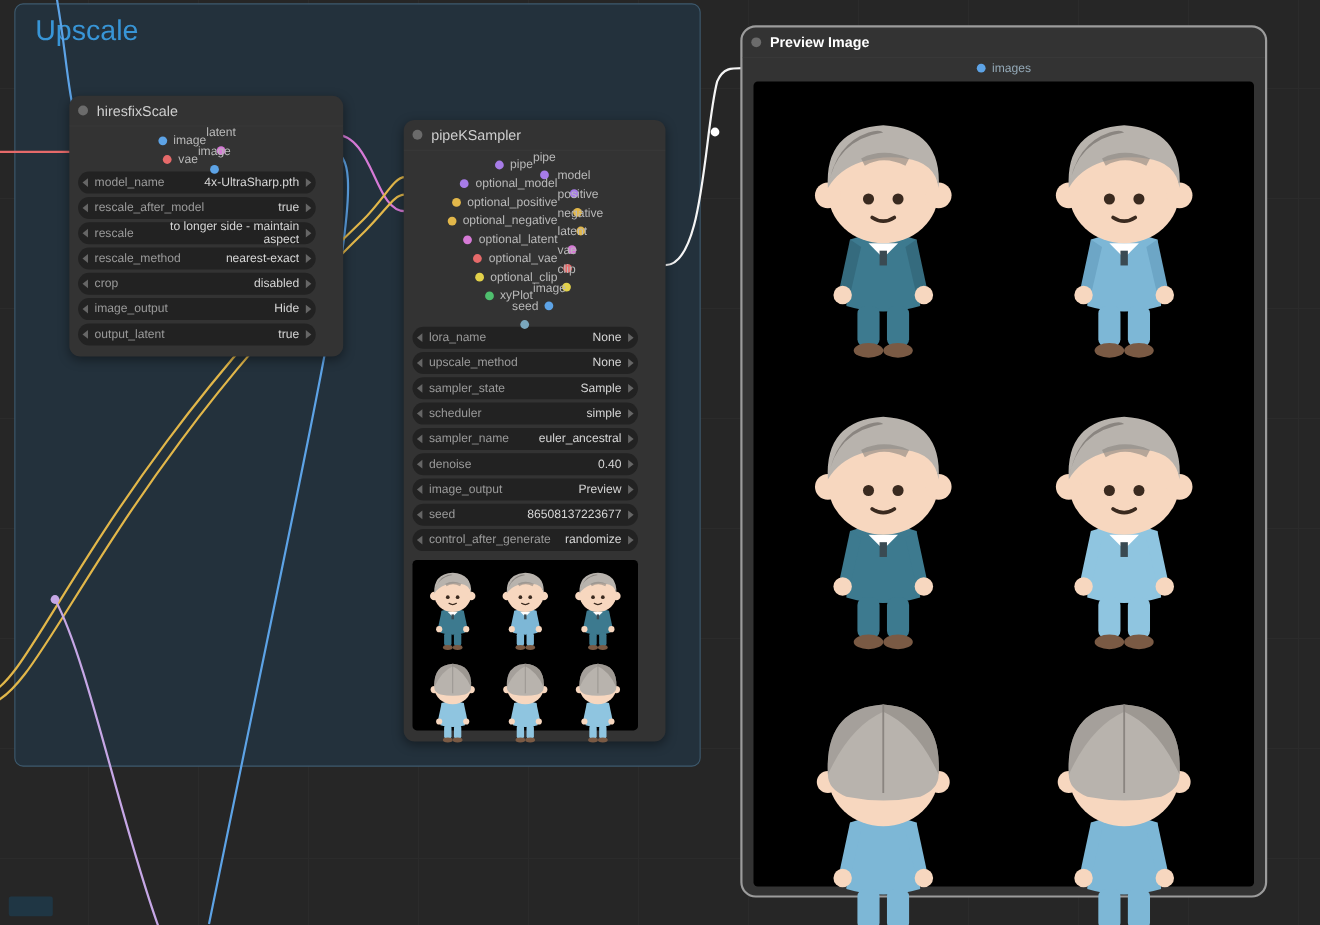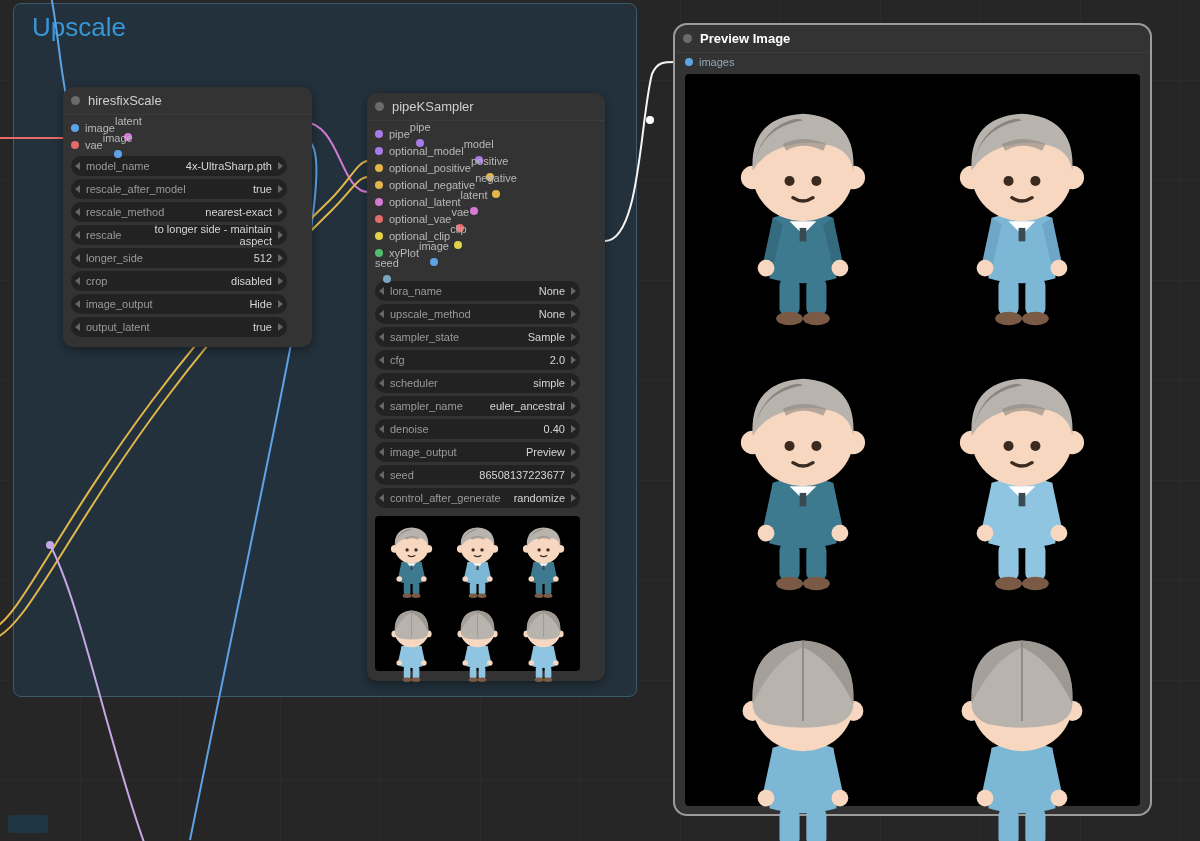--- a/index.html
+++ b/index.html
@@ -45,21 +45,21 @@
   padding: 6px 10px 6px 8px;
   border-bottom: 1px solid #3c3c3c;
   border-radius: 10px 10px 0 0;
   color: #cfcfcf;
   font-size: 13px;
 }
 .node-header .hdot { width: 9px; height: 9px; border-radius: 50%; background: #6b6b6b; flex: none; }
 .node-body { padding: 4px 25px 10px 8px; }
 
 
-.io-row { display: flex; justify-content: flex-start; align-items: center; height: 17px; font-size: 11px;}
+.io-row { display: flex; justify-content: center; align-items: center; height: 17px; font-size: 11px;}
 .io-left { display:flex; align-items:center; gap:6px; }
 .io-right { display:flex; align-items:center; gap:6px;flex-direction:column; }
 .port { width: 8px; height: 8px; border-radius: 50%; flex:none; }
 
 
 .widget {
   display:flex; align-items:center; 
   background: #222222;
   border-radius: 10px;
   height: 20px;
@@ -182,58 +182,52 @@
         <span class="tri right"></span>
       </div>
     <div class="widget">
         <span class="tri left"></span>
         <span class="wlabel">rescale_after_model</span>
         <span class="wval">true</span>
         <span class="tri right"></span>
       </div>
     <div class="widget">
         <span class="tri left"></span>
+        <span class="wlabel">rescale</span>
+        <span class="wval">to longer side - maintain aspect</span>
+        <span class="tri right"></span>
+      </div>
+    <div class="widget">
+        <span class="tri left"></span>
         <span class="wlabel">rescale_method</span>
         <span class="wval">nearest-exact</span>
         <span class="tri right"></span>
       </div>
     <div class="widget">
         <span class="tri left"></span>
-        <span class="wlabel">rescale</span>
-        <span class="wval">to longer side - maintain aspect</span>
-        <span class="tri right"></span>
-      </div>
-    <div class="widget">
-        <span class="tri left"></span>
-        <span class="wlabel">longer_side</span>
-        <span class="wval">512</span>
-        <span class="tri right"></span>
-      </div>
-    <div class="widget">
-        <span class="tri left"></span>
         <span class="wlabel">crop</span>
         <span class="wval">disabled</span>
         <span class="tri right"></span>
       </div>
     <div class="widget">
         <span class="tri left"></span>
         <span class="wlabel">image_output</span>
         <span class="wval">Hide</span>
         <span class="tri right"></span>
       </div>
     <div class="widget">
         <span class="tri left"></span>
         <span class="wlabel">output_latent</span>
         <span class="wval">true</span>
         <span class="tri right"></span>
       </div>
   </div>
 </div>
 
-<div class="node" style="left:367px; top:93px; width:238px;">
+<div class="node" style="left:367px; top:109px; width:238px;">
   <div class="node-header">
     <span class="hdot"></span>
     <span>pipeKSampler</span>
   </div>
   <div class="node-body">
     <div class="io-row">
         <span class="io-left">
           <span class="port" style="background:#a77ce8"></span>
           <span>pipe</span>
         </span>
@@ -329,26 +323,20 @@
     <div class="widget">
         <span class="tri left"></span>
         <span class="wlabel">upscale_method</span>
         <span class="wval">None</span>
         <span class="tri right"></span>
       </div>
     <div class="widget">
         <span class="tri left"></span>
         <span class="wlabel">sampler_state</span>
         <span class="wval">Sample</span>
-        <span class="tri right"></span>
-      </div>
-    <div class="widget">
-        <span class="tri left"></span>
-        <span class="wlabel">cfg</span>
-        <span class="wval">2.0</span>
         <span class="tri right"></span>
       </div>
     <div class="widget">
         <span class="tri left"></span>
         <span class="wlabel">scheduler</span>
         <span class="wval">simple</span>
         <span class="tri right"></span>
       </div>
     <div class="widget">
         <span class="tri left"></span>

